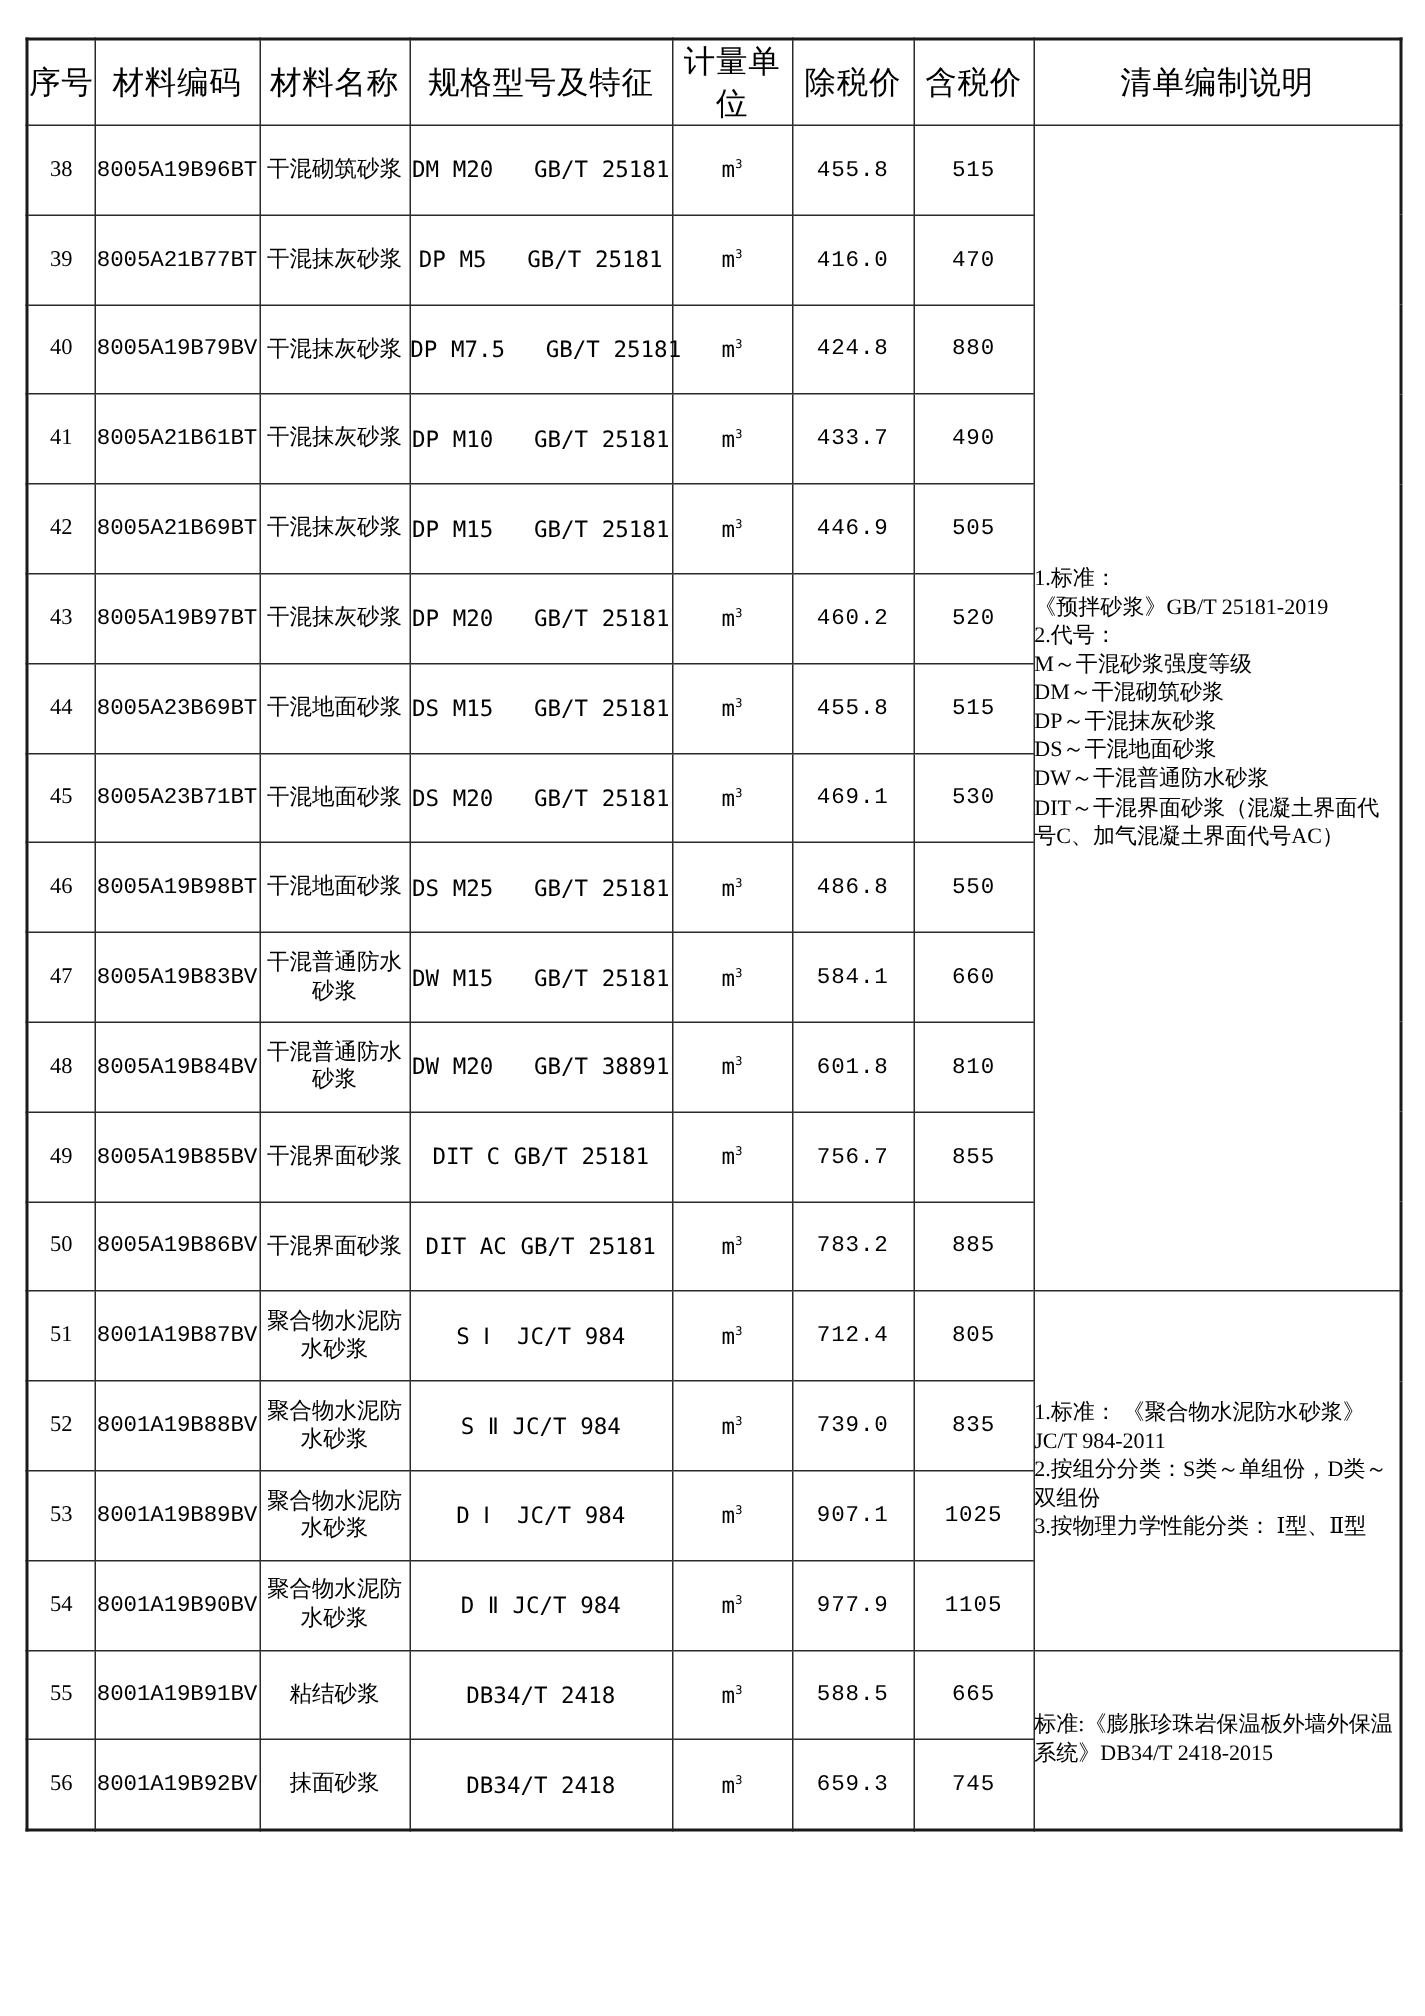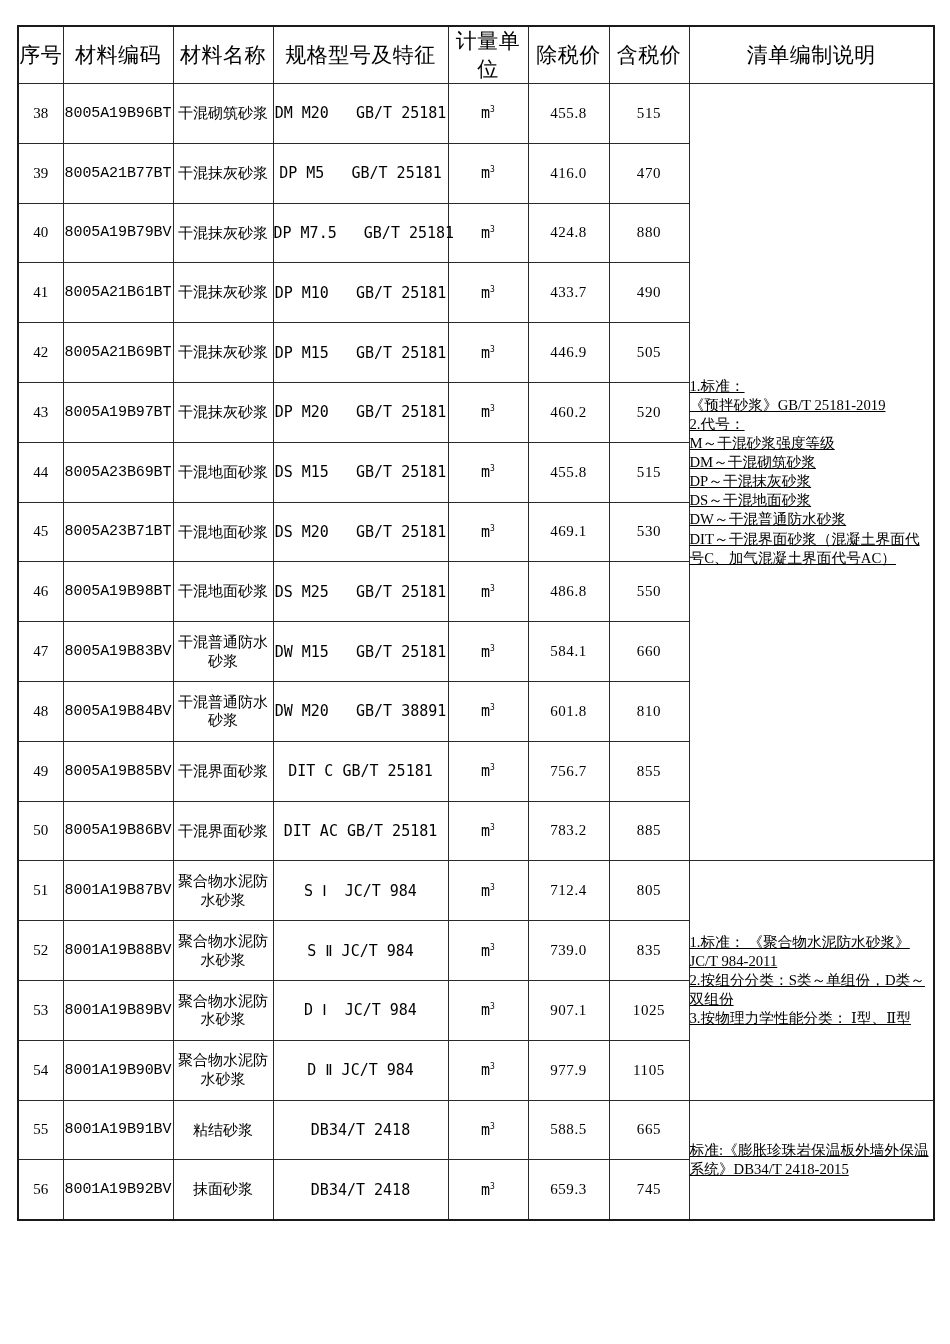--- a/index.html
+++ b/index.html
@@ -94,37 +94,36 @@
   .cell-unit {
     font-size: 11px;
     font-family: "DejaVu Sans Mono", "Liberation Mono", monospace;
   }
   .cell-unit sup {
     font-size: 8px;
     vertical-align: super;
   }
   .cell-price {
     font-size: 15.5px;
-    font-family: Liberation Serif, serif;
+    font-family: Liberation Mono, monospace;
     letter-spacing: 0.6px;
   }
 
   td.note-cell {
     vertical-align: middle;
     text-align: left;
     padding: 0 3px 0 5px;
   }
   .note-text {
     font-size: 14.7px;
     line-height: 1.30;
     white-space: pre-wrap;
     word-break: break-word;
     font-family: "Liberation Serif", "DejaVu Serif", serif;
     text-align: left;
-    text-decoration: underline;
   }
 </style>
 </head>
 <body>
 
 <div class="page">
 
   <table class="price-table">
     <colgroup>
       <col class="c-idx">

